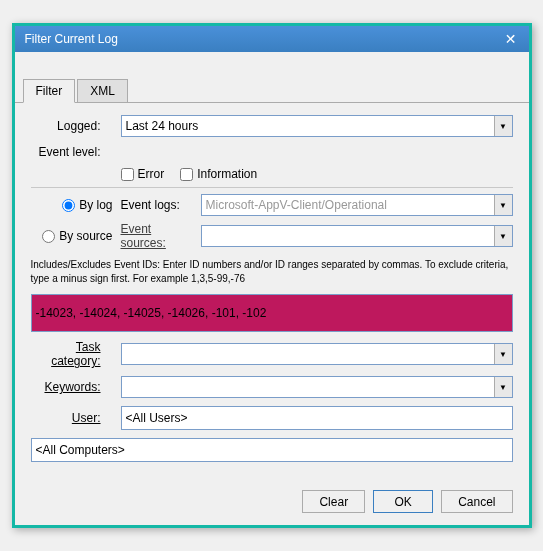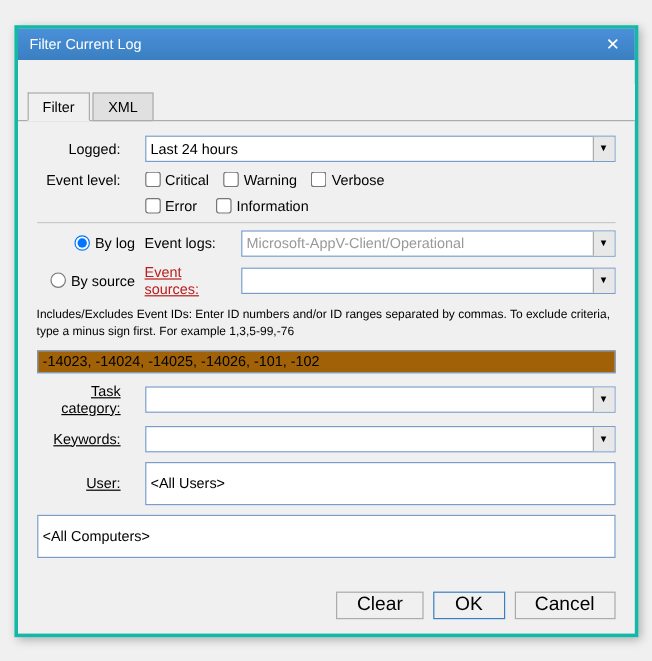--- a/index.html
+++ b/index.html
@@ -104,21 +104,21 @@
       height: 13px;
     }
     .description-text {
       font-size: 10px;
       color: #000;
       margin: 8px 0;
       line-height: 1.4;
     }
     .text-input {
       width: 100%;
-      height: 36px;
+      height: 24px;
       border: 1px solid #7a9dc9;
       padding: 1px 4px;
       font-size: 12px;
       background: white;
     }
     .select-dropdown {
       width: 100%;
       height: 22px;
       display: flex;
       align-items: center;
@@ -148,33 +148,33 @@
       display: flex;
       justify-content: flex-end;
       padding: 8px 16px 12px;
       gap: 8px;
     }
     .btn {
       height: 23px;
       padding: 0 16px;
       border: 1px solid #ababab;
       background: #f0f0f0;
-      font-size: 16px;
+      font-size: 12px;
       cursor: pointer;
       min-width: 60px;
     }
     .btn-ok {
       border-color: #3a7fc1;
       background: #f0f0f0;
     }
     .event-ids-input {
       width: 100%;
-      height: 19px;
+      height: 38px;
       border: 1px solid #7a9dc9;
-      background: #a16207;
+      background: #be185d;
       padding: 1px 4px;
       font-size: 12px;
       outline: none;
     }
     .divider-line {
       height: 1px;
       background: #c8c8c8;
       margin: 2px 0 6px 0;
     }
     .radio-form-row {
@@ -208,34 +208,20 @@
       <span class="form-label">Logged:</span>
       <div class="select-dropdown">
         <span class="select-dropdown-inner">Last 24 hours</span>
         <div class="select-btn">▼</div>
       </div>
     </div>
 
     <div class="form-row">
       <span class="form-label">Event level:</span>
 
-      <div style="display:flex; gap:12px; align-items:center;">
-        <label class="checkbox-item">
-          <input type="checkbox" style="">
-          <span>Critical</span>
-        </label>
-        <label class="checkbox-item">
-          <input type="checkbox" style="">
-          <span>Warning</span>
-        </label>
-        <label class="checkbox-item">
-          <input type="checkbox" style="">
-          <span>Verbose</span>
-        </label>
-      </div>
     </div>
 
     <div class="checkbox-row">
       <label class="checkbox-item">
         <input type="checkbox" style="">
         <span>Error</span>
       </label>
       <label class="checkbox-item">
         <input type="checkbox" style="">
         <span>Information</span>
@@ -258,21 +244,21 @@
       </div>
     </div>
 
     <div class="radio-form-row">
       <div style="width:90px; display:flex; align-items:center; justify-content:flex-end; padding-right:8px;">
         <label class="checkbox-item" style="justify-content:flex-end;">
           <input type="radio" name="logsource" style="">
           <span>By source</span>
         </label>
       </div>
-      <span style="width:80px; color:#b91c1c; flex-shrink:0; padding-right:4px; text-decoration:underline;">Event sources:</span>
+      <span style="width:80px; color:#404040; flex-shrink:0; padding-right:4px; text-decoration:underline;">Event sources:</span>
       <div class="select-dropdown" style="flex:1;">
         <span class="select-dropdown-inner"></span>
         <div class="select-btn">▼</div>
       </div>
     </div>
 
     <p class="description-text">Includes/Excludes Event IDs: Enter ID numbers and/or ID ranges separated by commas. To exclude criteria, type a minus sign first. For example 1,3,5-99,-76</p>
 
     <div style="margin-bottom:8px;">
       <input class="event-ids-input" type="text" value="-14023, -14024, -14025, -14026, -101, -102" style="">

